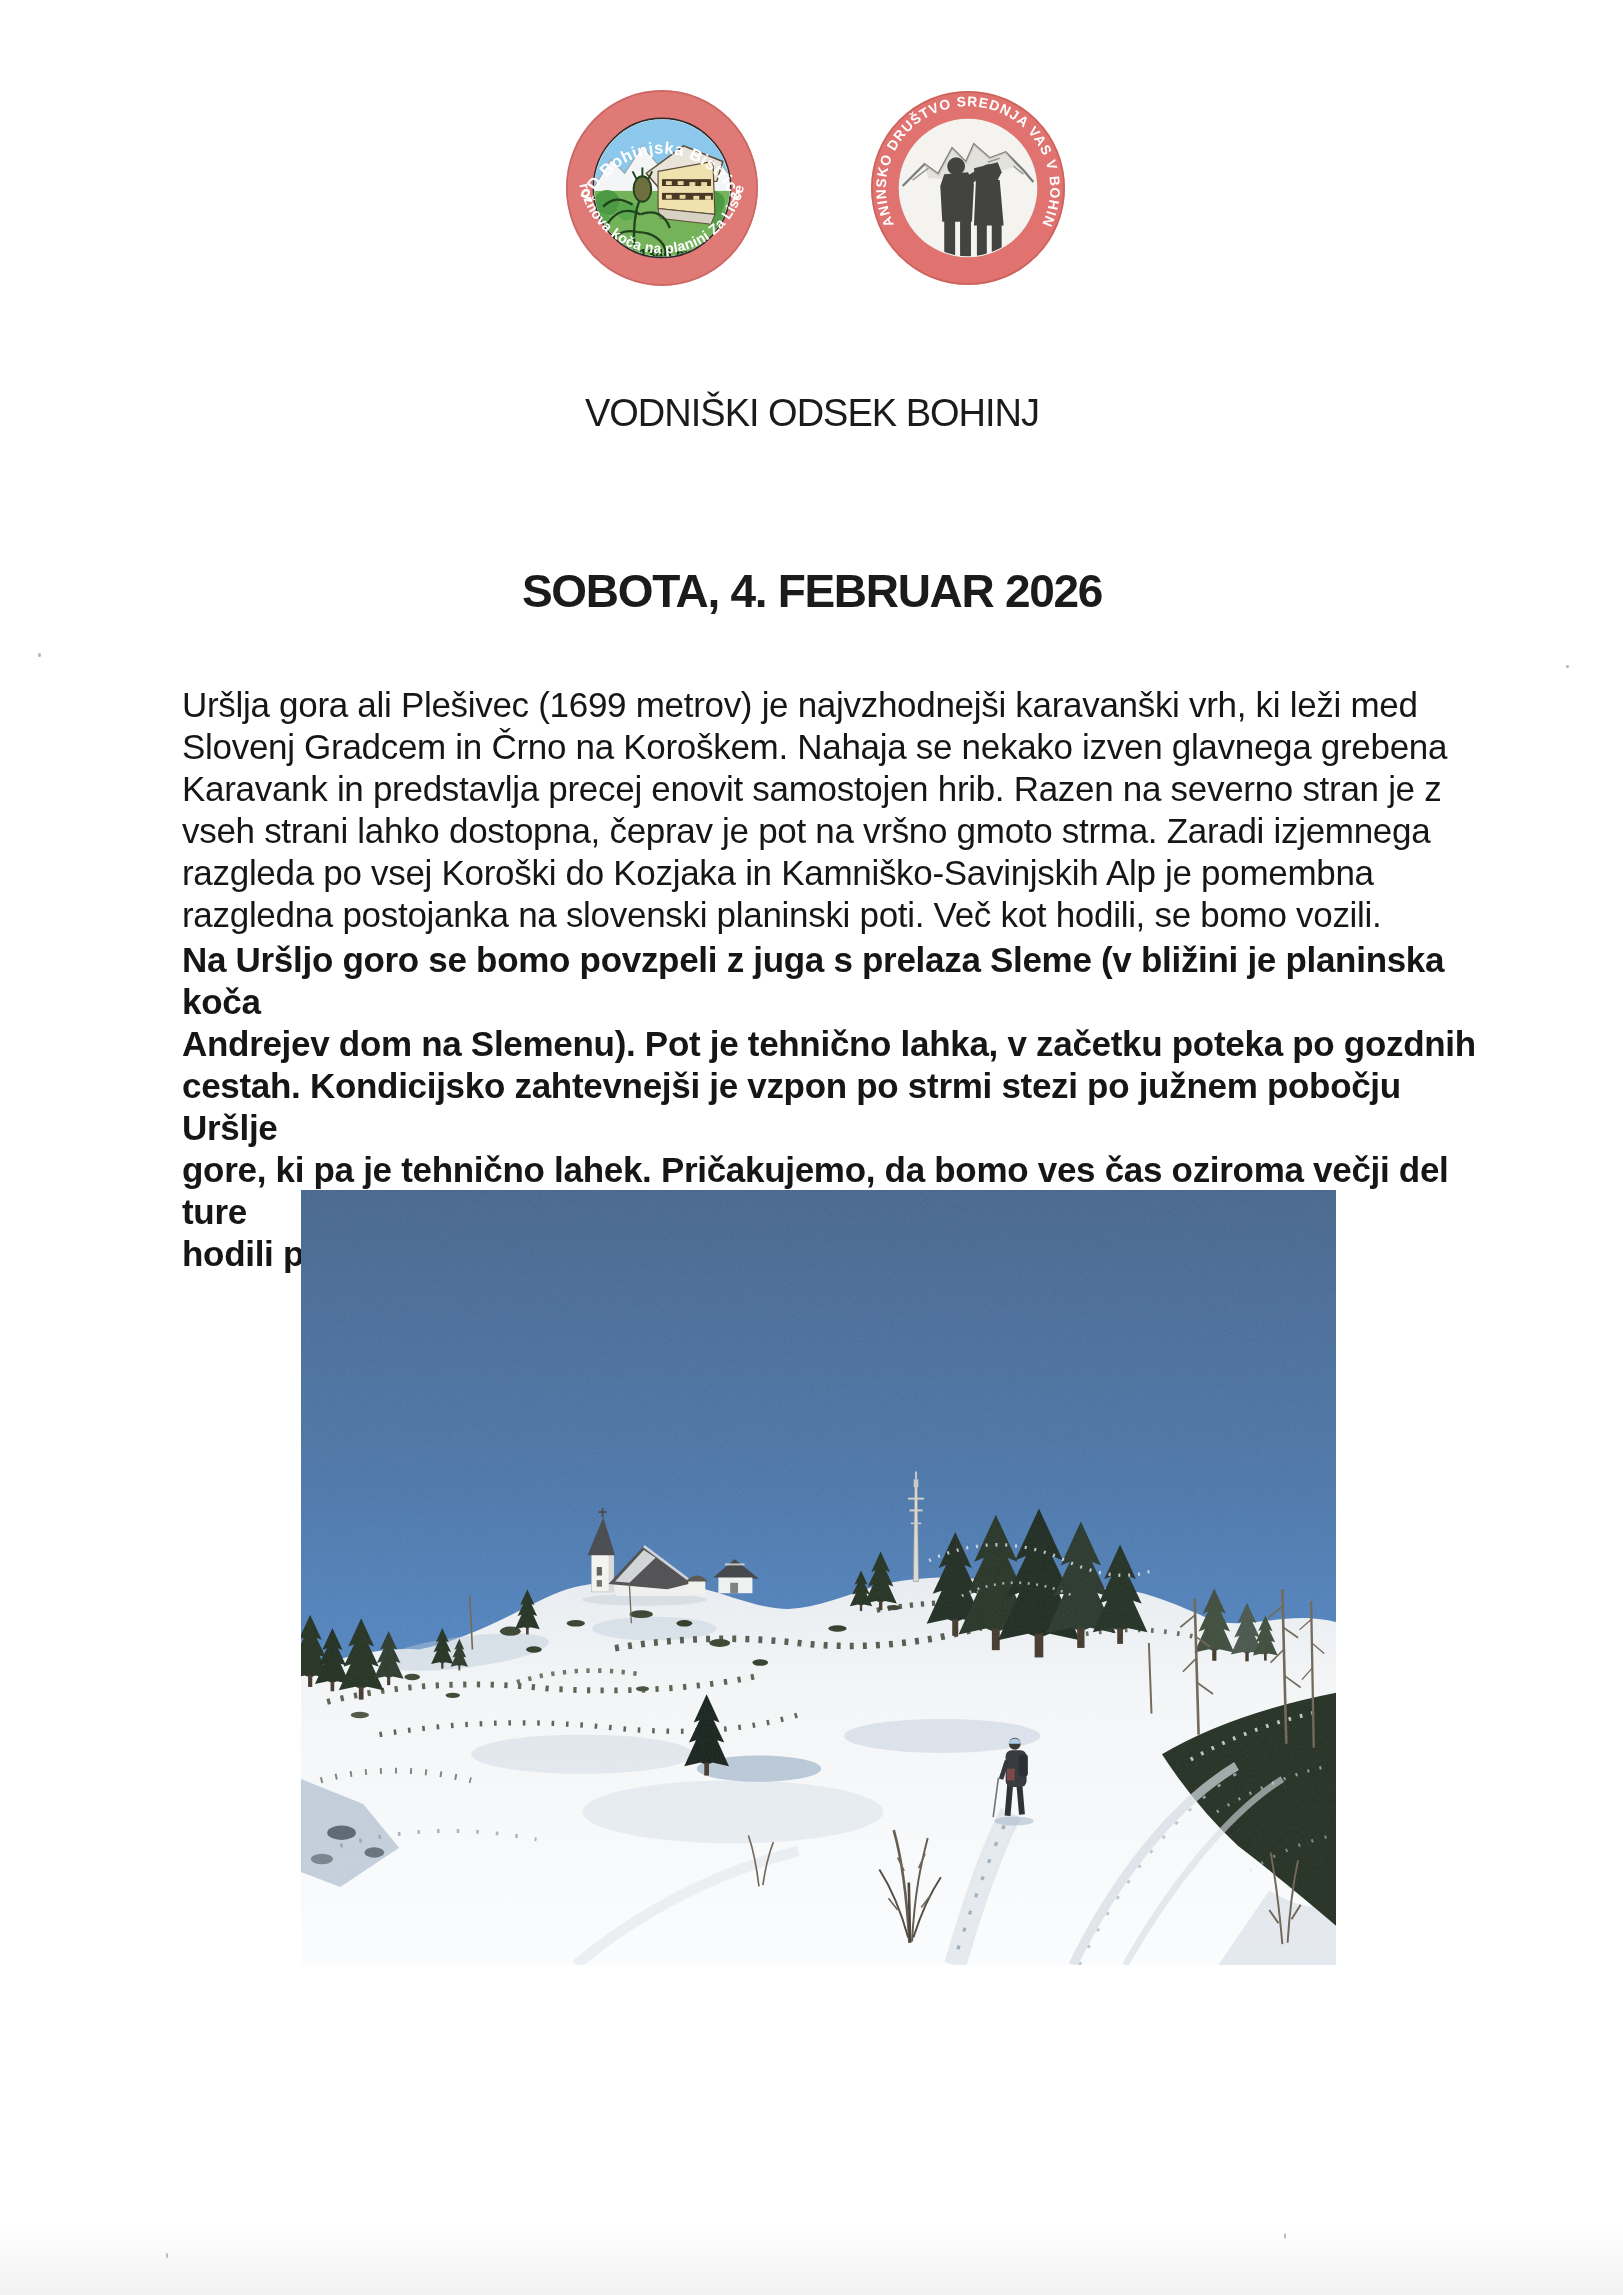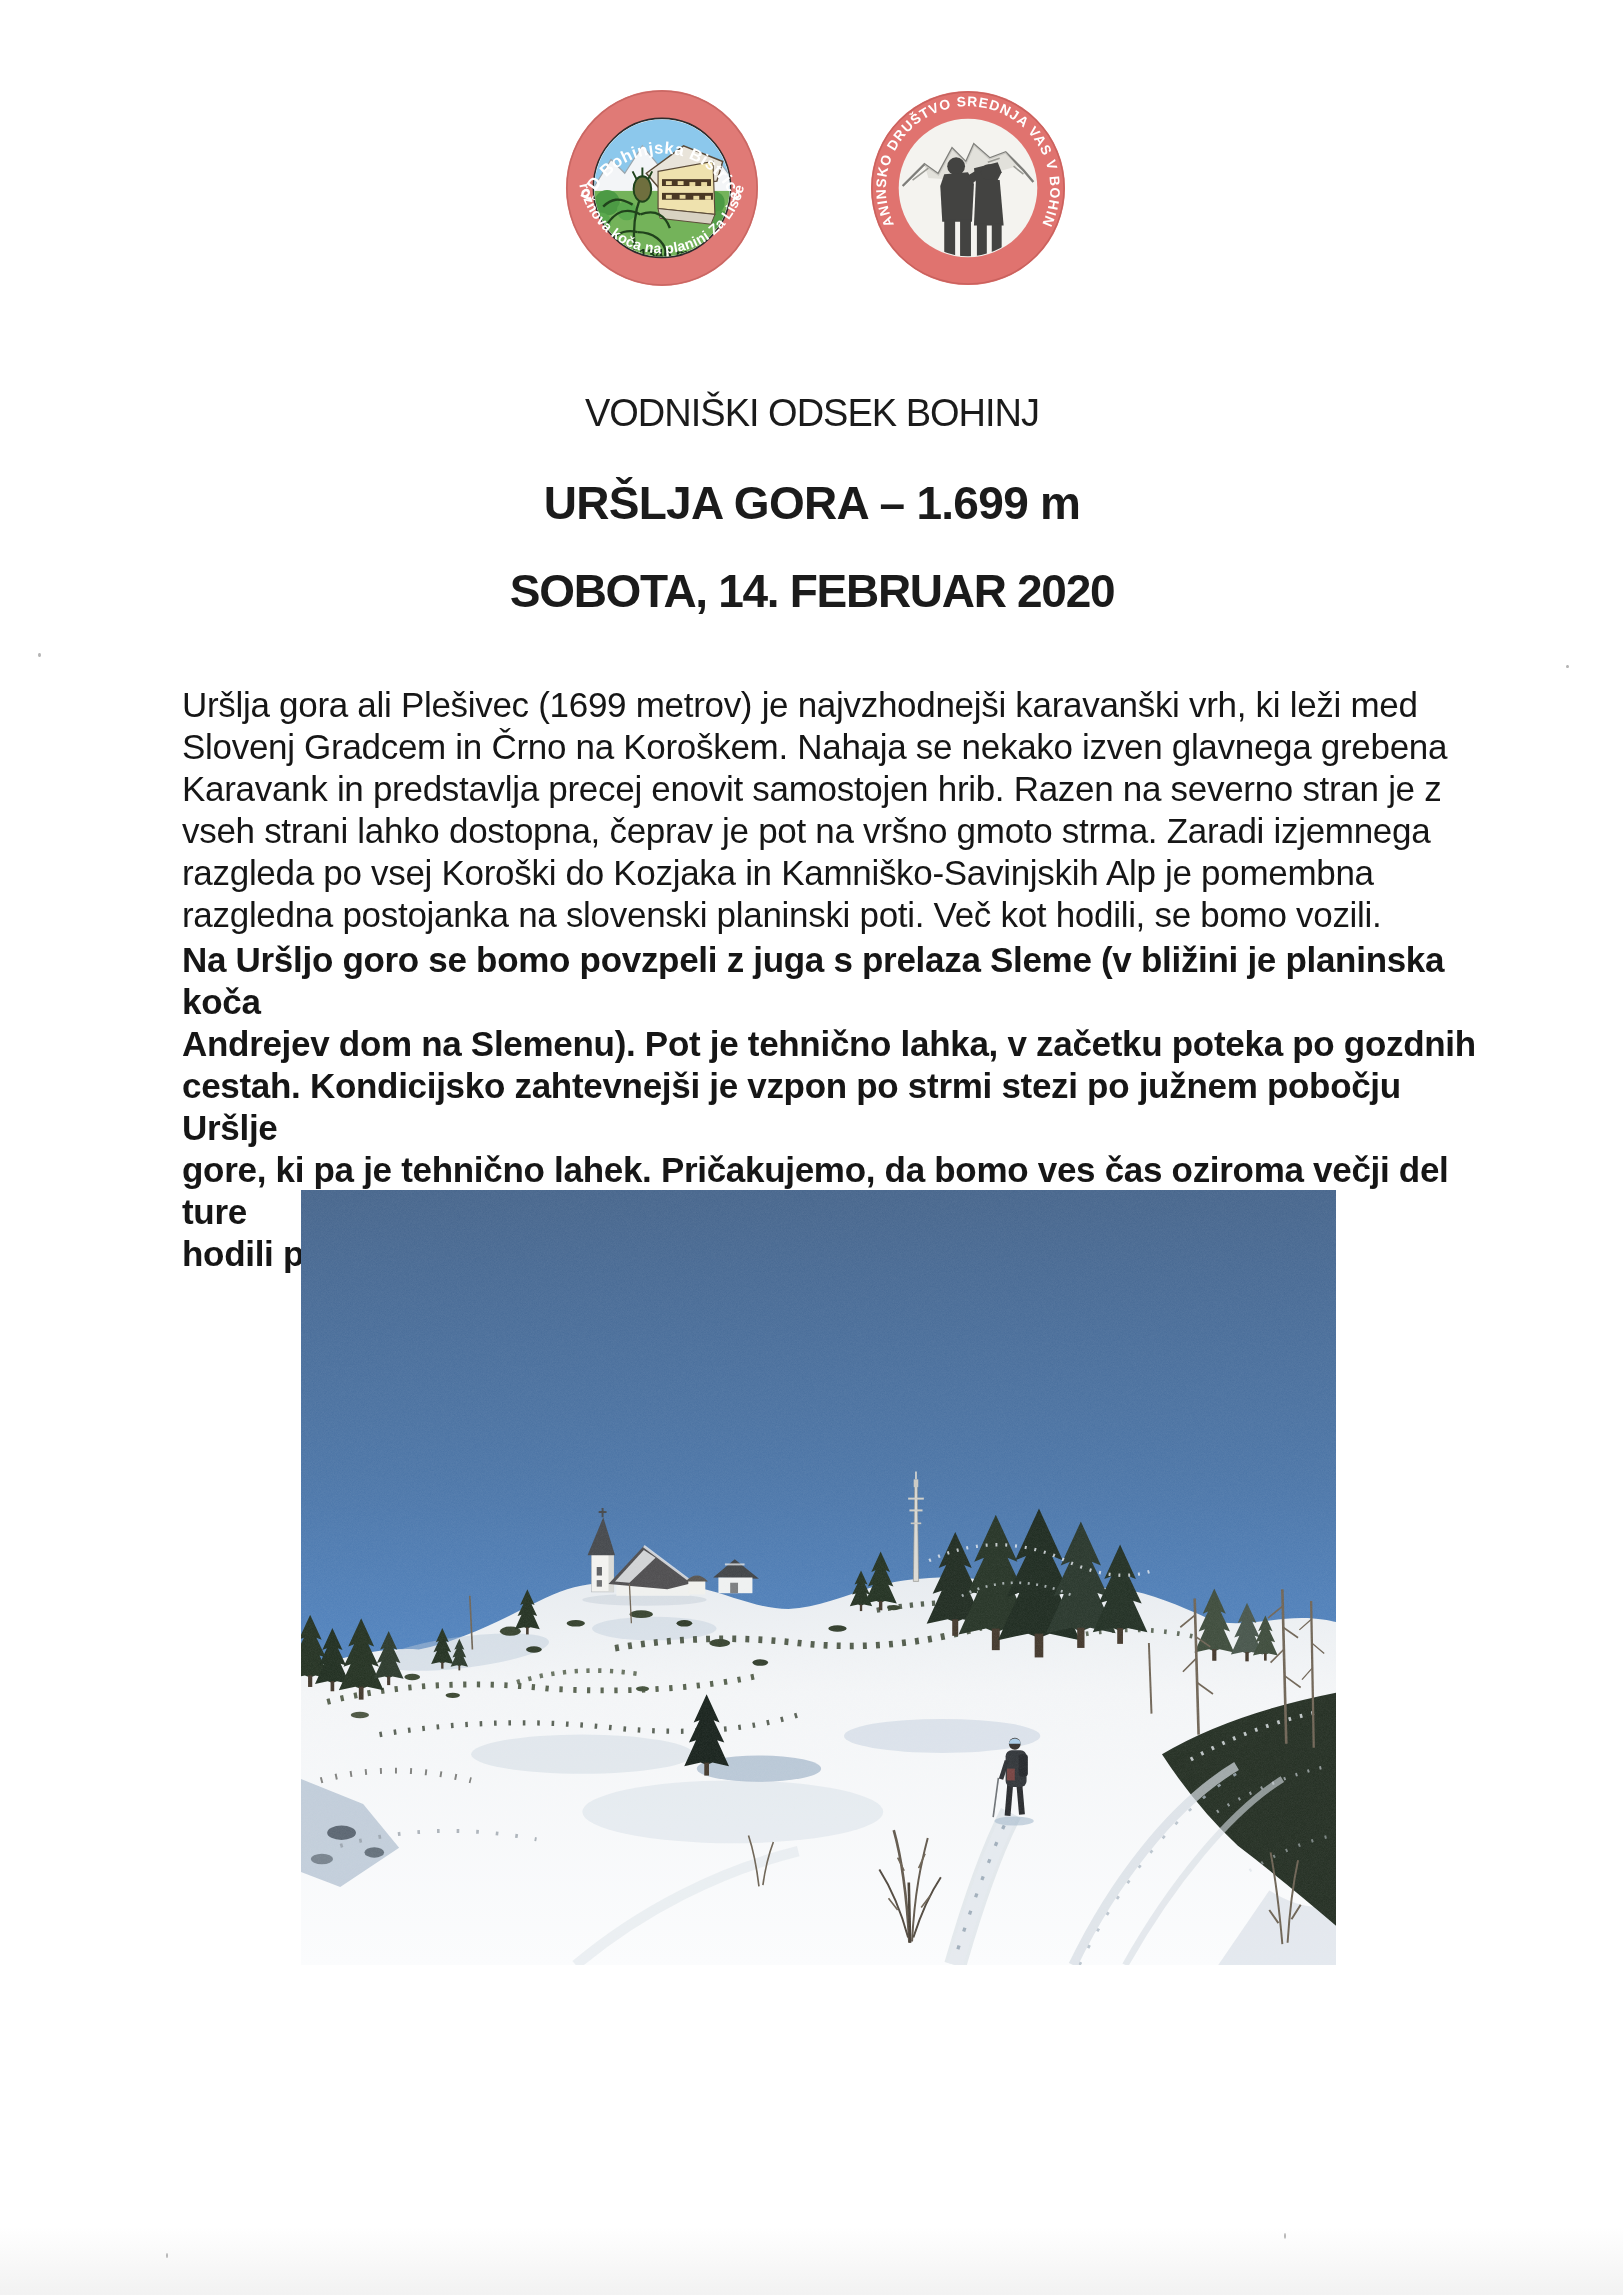--- a/index.html
+++ b/index.html
@@ -125,22 +125,21 @@
         </g>
       </g>
       <path id="arcR" d="M 25,136 A 83,83 0 1 1 175,136" fill="none"></path>
       <text font-size="14" font-weight="700" fill="#ffffff" letter-spacing="1">
         <textPath href="#arcR" startOffset="50%" text-anchor="middle">PLANINSKO DRUŠTVO SREDNJA VAS V BOHINJU</textPath>
       </text>
     </svg>
   </div>
 
   <div class="hline" id="h1">VODNIŠKI ODSEK BOHINJ</div>
-  <div class="hline" id="h2">URŠLJA GORA – 1.699 m</div>
-  <div class="hline" id="h3">SOBOTA, 14. FEBRUAR 2020</div>
+  <div class="hline" id="h3">SOBOTA, 4. FEBRUAR 2026</div>
 
   <div class="para" id="p1">Uršlja gora ali Plešivec (1699 metrov) je najvzhodnejši karavanški vrh, ki leži med
 Slovenj Gradcem in Črno na Koroškem. Nahaja se nekako izven glavnega grebena
 Karavank in predstavlja precej enovit samostojen hrib. Razen na severno stran je z
 vseh strani lahko dostopna, čeprav je pot na vršno gmoto strma. Zaradi izjemnega
 razgleda po vsej Koroški do Kozjaka in Kamniško-Savinjskih Alp je pomembna
 razgledna postojanka na slovenski planinski poti. Več kot hodili, se bomo vozili.</div>
   <div class="para" id="p2">Na Uršljo goro se bomo povzpeli z juga s prelaza Sleme (v bližini je planinska koča
 Andrejev dom na Slemenu). Pot je tehnično lahka, v začetku poteka po gozdnih
 cestah. Kondicijsko zahtevnejši je vzpon po strmi stezi po južnem pobočju Uršlje

